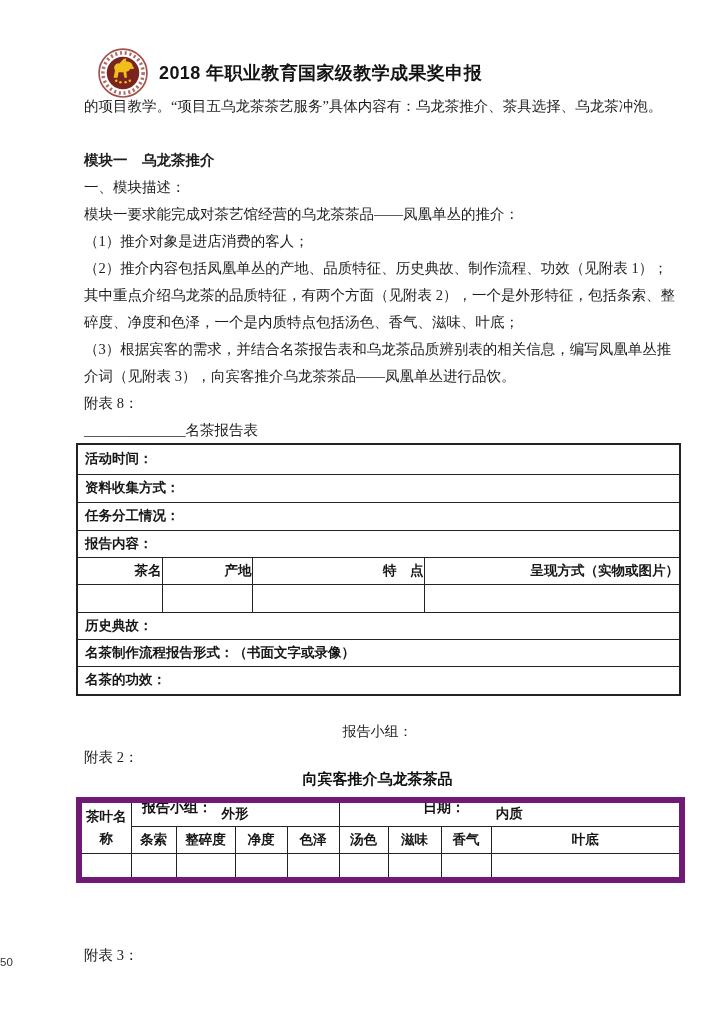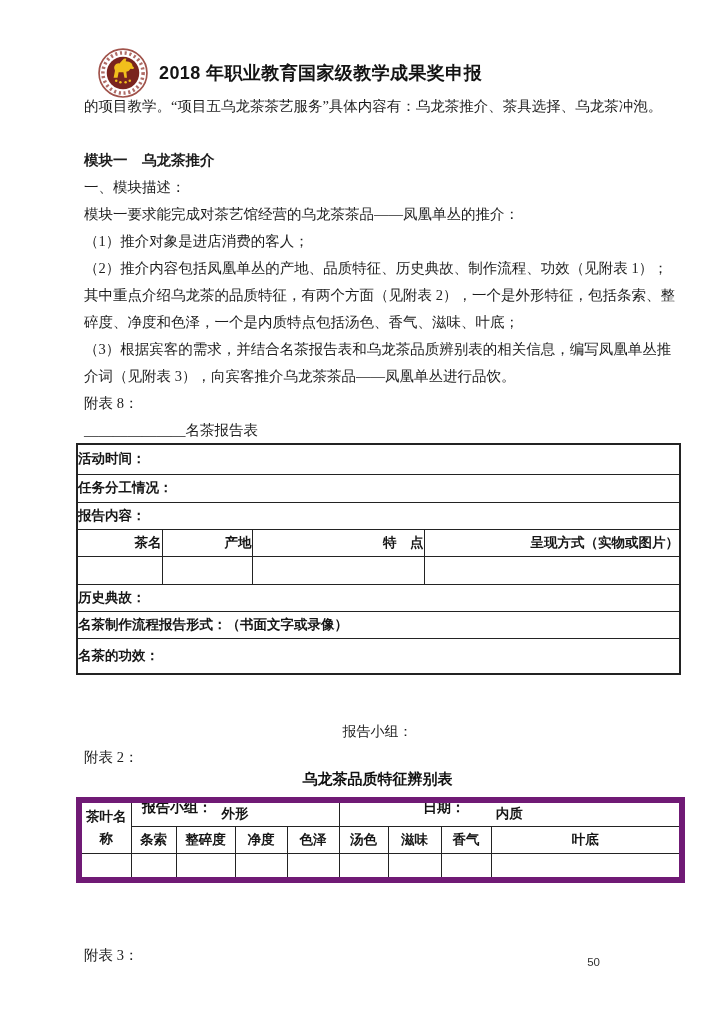--- a/index.html
+++ b/index.html
@@ -20,38 +20,38 @@
   .line.center{text-align:left;}
   .mod-head{font-weight:bold;margin-top:27px;}
   
   table{border-collapse:collapse;table-layout:fixed;}
   .t1{position:absolute;top:443px;left:76px;width:603px;border:2px solid #232323;}
   .t2{position:absolute;top:797px;left:76px;width:603px;border:6px solid #701a75;}
   .t1 td,.t2 td{
     border:1px solid #232323;font-size:13.5px;font-weight:bold;color:#161616;
     padding:0;overflow:hidden;vertical-align:middle;
   }
-  .t1 td.lbl{text-align:left;margin-left:21px;}
+  .t1 td.lbl{text-align:left;padding-left:7px;margin-left:21px;}
   .t1 tr.ctr td{text-align:right;}
   .t2 td{text-align:center;line-height:1.6;}
-  tr.h30{height:30px}tr.h28{height:28px}tr.h27{height:27px}tr.h26{height:26px}tr.h25{height:36px}
+  tr.h30{height:30px}tr.h28{height:28px}tr.h27{height:27px}tr.h26{height:26px}tr.h25{height:29px}
   
   .t1-footer{position:absolute;top:723px;left:76px;width:603px;text-align:center;font-size:14px;}
   .app2{position:absolute;top:748px;left:84px;font-size:14.5px;}
   .t2-title{
     position:absolute;top:770px;left:76px;width:603px;text-align:center;
     font-family:"Liberation Sans","DejaVu Sans",sans-serif;font-weight:bold;font-size:15px;color:#111;
   }
   .grp-date{position:absolute;top:799px;left:0;width:724px;height:20px;
     font-family:"Liberation Sans","DejaVu Sans",sans-serif;font-weight:bold;font-size:14px;color:#111;}
   .grp-date .grp{position:absolute;left:142px;top:0;}
   .grp-date .date{position:absolute;left:423px;top:0;}
   .app3{position:absolute;top:914px;left:84px;font-size:14.5px;margin-top:32px;}
   .pagenum{
-    position:absolute;top:956px;left:0;width:600px;text-align:right;
+    position:absolute;top:956px;left:0;width:600px;text-align:left;
     font-family:"Liberation Sans","DejaVu Sans",sans-serif;font-size:11.5px;color:#333;
   }
 </style>
 </head>
 <body>
 
 <div class="page">
 
   <div class="hdr">
     <svg width="50" height="50" viewBox="0 0 48 48">
@@ -88,20 +88,23 @@
         <col style="width:42px">
         <col style="width:48px">
         <col style="width:172px">
         <col style="width:256px">
     </colgroup>
     <tbody>
       <tr class="h30">
           <td class="lbl" colspan="5">活动时间：</td>
         </tr>
       <tr class="h28">
+          <td class="lbl" colspan="5">资料收集方式：</td>
+        </tr>
+      <tr class="h28">
           <td class="lbl" colspan="5">任务分工情况：</td>
         </tr>
       <tr class="h27">
           <td class="lbl" colspan="5">报告内容：</td>
         </tr>
       <tr class="h27 ctr">
         <td>茶名</td>
         <td colspan="2">产地</td>
         <td>特　点</td>
         <td>呈现方式（实物或图片）</td>
@@ -121,21 +124,21 @@
       <tr class="h25">
           <td class="lbl" colspan="5">名茶的功效：</td>
         </tr>
     </tbody>
   </table>
 
   <div class="t1-footer">报告小组：</div>
 
   <div class="app2">附表 2：</div>
 
-  <div class="t2-title">乌龙茶品质特征辨别表</div>
+  <div class="t2-title">向宾客推介乌龙茶茶品</div>
 
   <div class="grp-date">
     <span class="grp">报告小组：</span>
     <span class="date">日期：</span>
   </div>
 
   <table class="t2">
     <colgroup>
       <col style="width:52px">
         <col style="width:45px">

